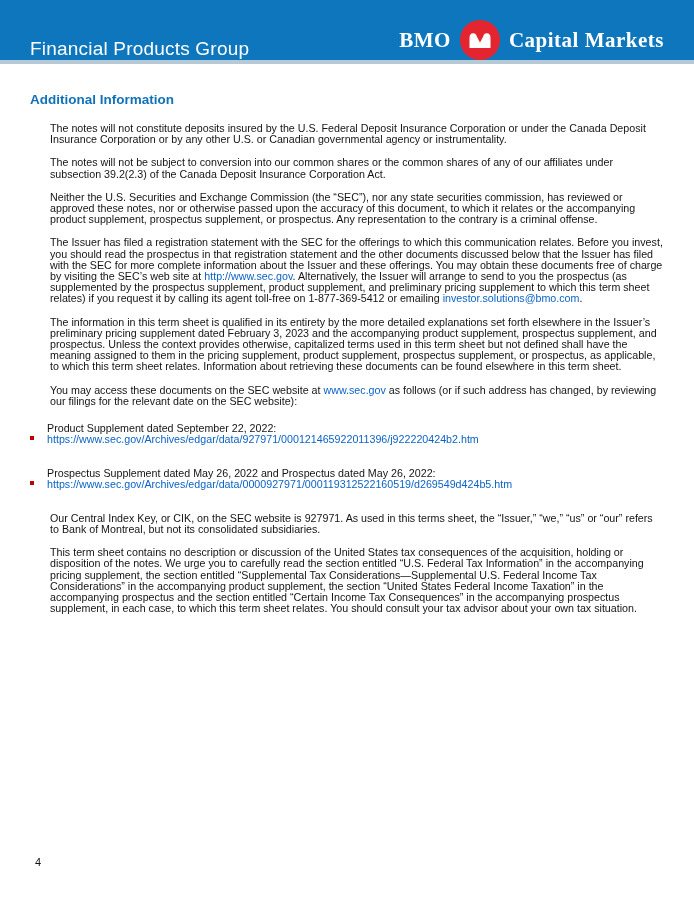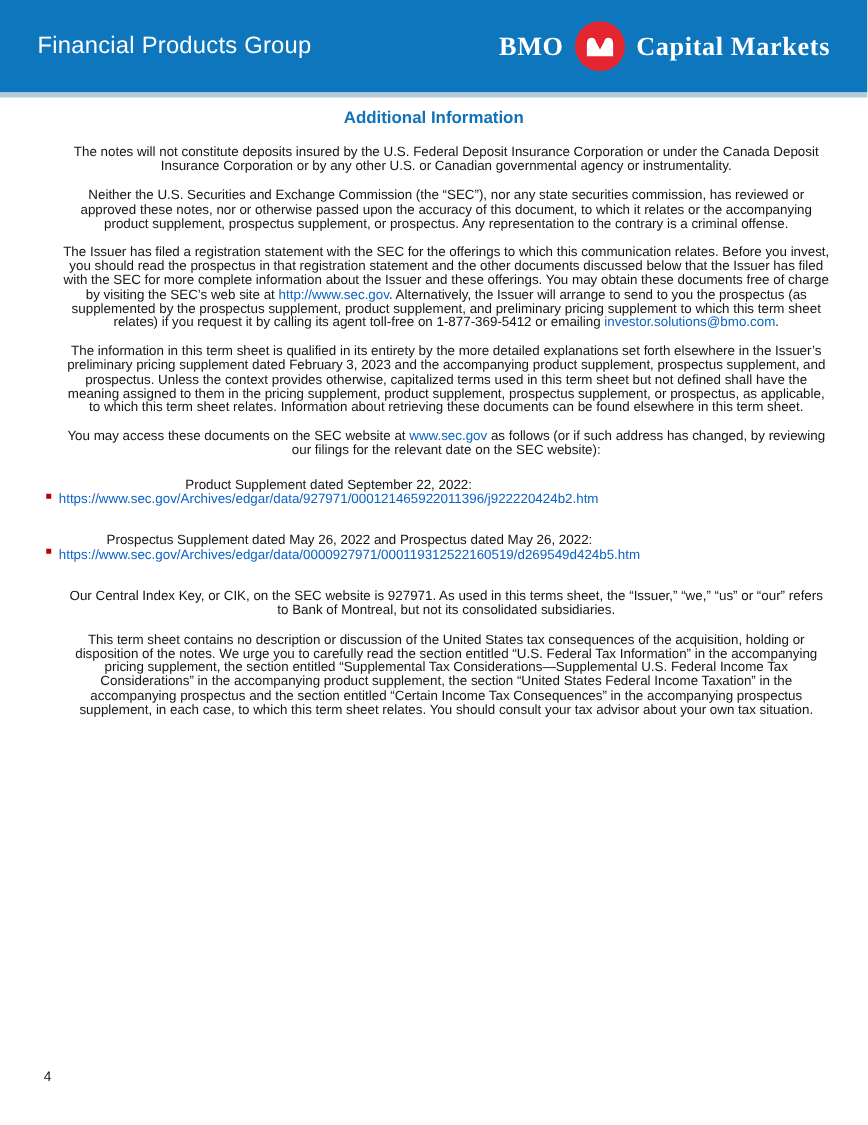--- a/index.html
+++ b/index.html
@@ -1,36 +1,36 @@
 <!DOCTYPE html>
 <html><head>
 <meta charset="utf-8">
 <style>
   * { margin:0; padding:0; box-sizing:border-box; }
   html,body { width:694px; height:900px; background:#ffffff; overflow:hidden; }
   body { font-family:"Liberation Sans","DejaVu Sans",sans-serif; position:relative; color:#111111; }
 
   
   .header-bar {
-    height:74px; background:#0E76BD; display:flex; align-items:center;
+    height:60px; background:#0E76BD; display:flex; align-items:flex-end;
     justify-content:space-between; padding:0 30px;
   }
   .header-strip { height:4px; background:#b6c9d7; }
   .header-title {
     color:#ffffff; font-size:19px; font-weight:400; letter-spacing:0.2px;
   }
   .logo-group { display:flex; align-items:center; gap:9px; }
   .logo-bmo, .logo-cm {
     color:#ffffff; font-family:Liberation Serif, serif;
     font-weight:bold; font-size:21px; letter-spacing:0.5px;
   }
   .roundel { width:40px; height:40px; display:block; }
 
   
-  .content { padding:8px 30px 0 30px;text-align:center; }
+  .content { padding:28px 30px 0 30px; }
   .page-heading {
     color:#1172B9; font-size:13.5px; font-weight:bold; margin-bottom:16px;
   }
   .para {
     font-size:10.7px; line-height:11.2px; margin-bottom:12px; color:#141414;
     max-width:634px;
     margin-left:20px;
   }
   a.doc-link, .doc-link {
     color:#0B63C5; cursor:pointer; word-break:break-all;
@@ -67,20 +67,21 @@
   </div>
 </div>
 <div class="header-strip"></div>
 
 <div class="content">
 
   <div class="page-heading">Additional Information</div>
 
   <p class="para">The notes will not constitute deposits insured by the U.S. Federal Deposit Insurance Corporation or under the Canada Deposit Insurance Corporation or by any other U.S. or Canadian governmental agency or instrumentality.</p>
 
+  <p class="para">The notes will not be subject to conversion into our common shares or the common shares of any of our affiliates under subsection 39.2(2.3) of the Canada Deposit Insurance Corporation Act.</p>
 
   <p class="para">Neither the U.S. Securities and Exchange Commission (the “SEC”), nor any state securities commission, has reviewed or approved these notes, nor or otherwise passed upon the accuracy of this document, to which it relates or the accompanying product supplement, prospectus supplement, or prospectus. Any representation to the contrary is a criminal offense.</p>
 
   <p class="para"><span>The Issuer has filed a registration statement with the SEC for the offerings to which this communication relates.  Before you invest, you should read the prospectus in that registration statement and the other documents discussed below that the Issuer has filed with the SEC for more complete information about the Issuer and these offerings.  You may obtain these documents free of charge by visiting the SEC’s web site at </span><a class="doc-link">http://www.sec.gov</a><span>.  Alternatively, the Issuer will arrange to send to you the prospectus (as supplemented by the prospectus supplement, product supplement, and preliminary pricing supplement to which this term sheet relates) if you request it by calling its agent toll-free on 1-877-369-5412 or emailing </span><a class="doc-link">investor.solutions@bmo.com</a><span>.</span></p>
 
   <p class="para">The information in this term sheet is qualified in its entirety by the more detailed explanations set forth elsewhere in the Issuer’s preliminary pricing supplement dated February 3, 2023 and the accompanying product supplement, prospectus supplement, and prospectus. Unless the context provides otherwise, capitalized terms used in this term sheet but not defined shall have the meaning assigned to them in the pricing supplement, product supplement, prospectus supplement, or prospectus, as applicable, to which this term sheet relates.  Information about retrieving these documents can be found elsewhere in this term sheet.</p>
 
   <p class="para"><span>You may access these documents on the SEC website at </span><a class="doc-link">www.sec.gov</a><span> as follows (or if such address has changed, by reviewing our filings for the relevant date on the SEC website):</span></p>
 
   <div class="bullet-list">

